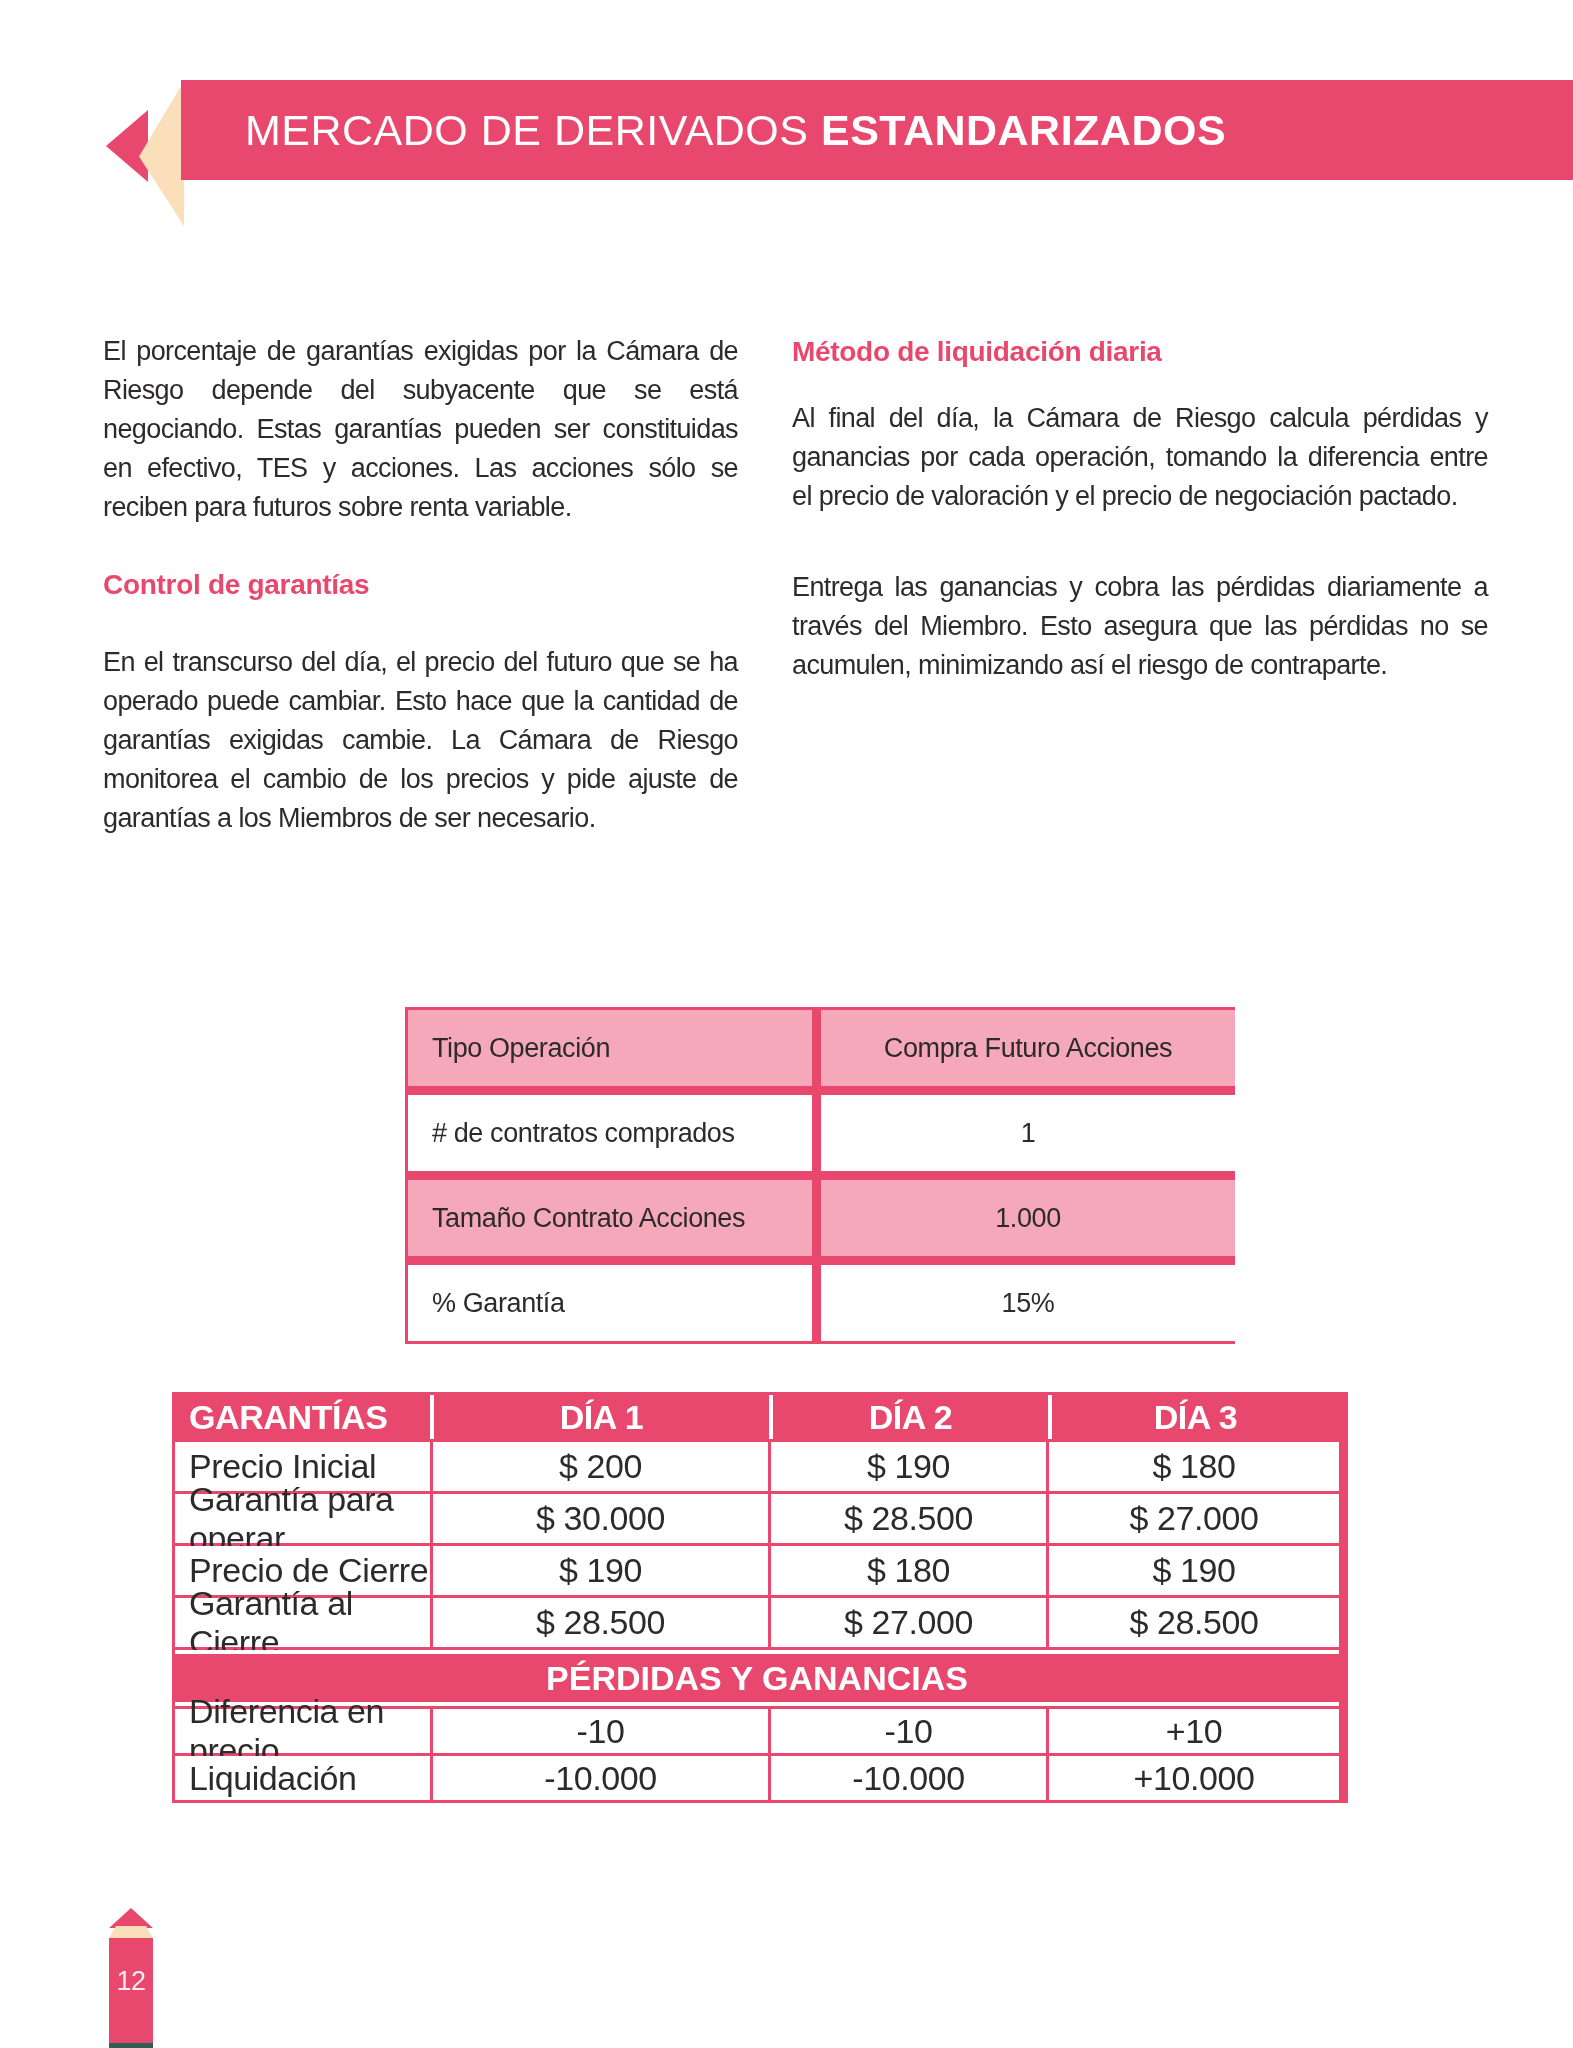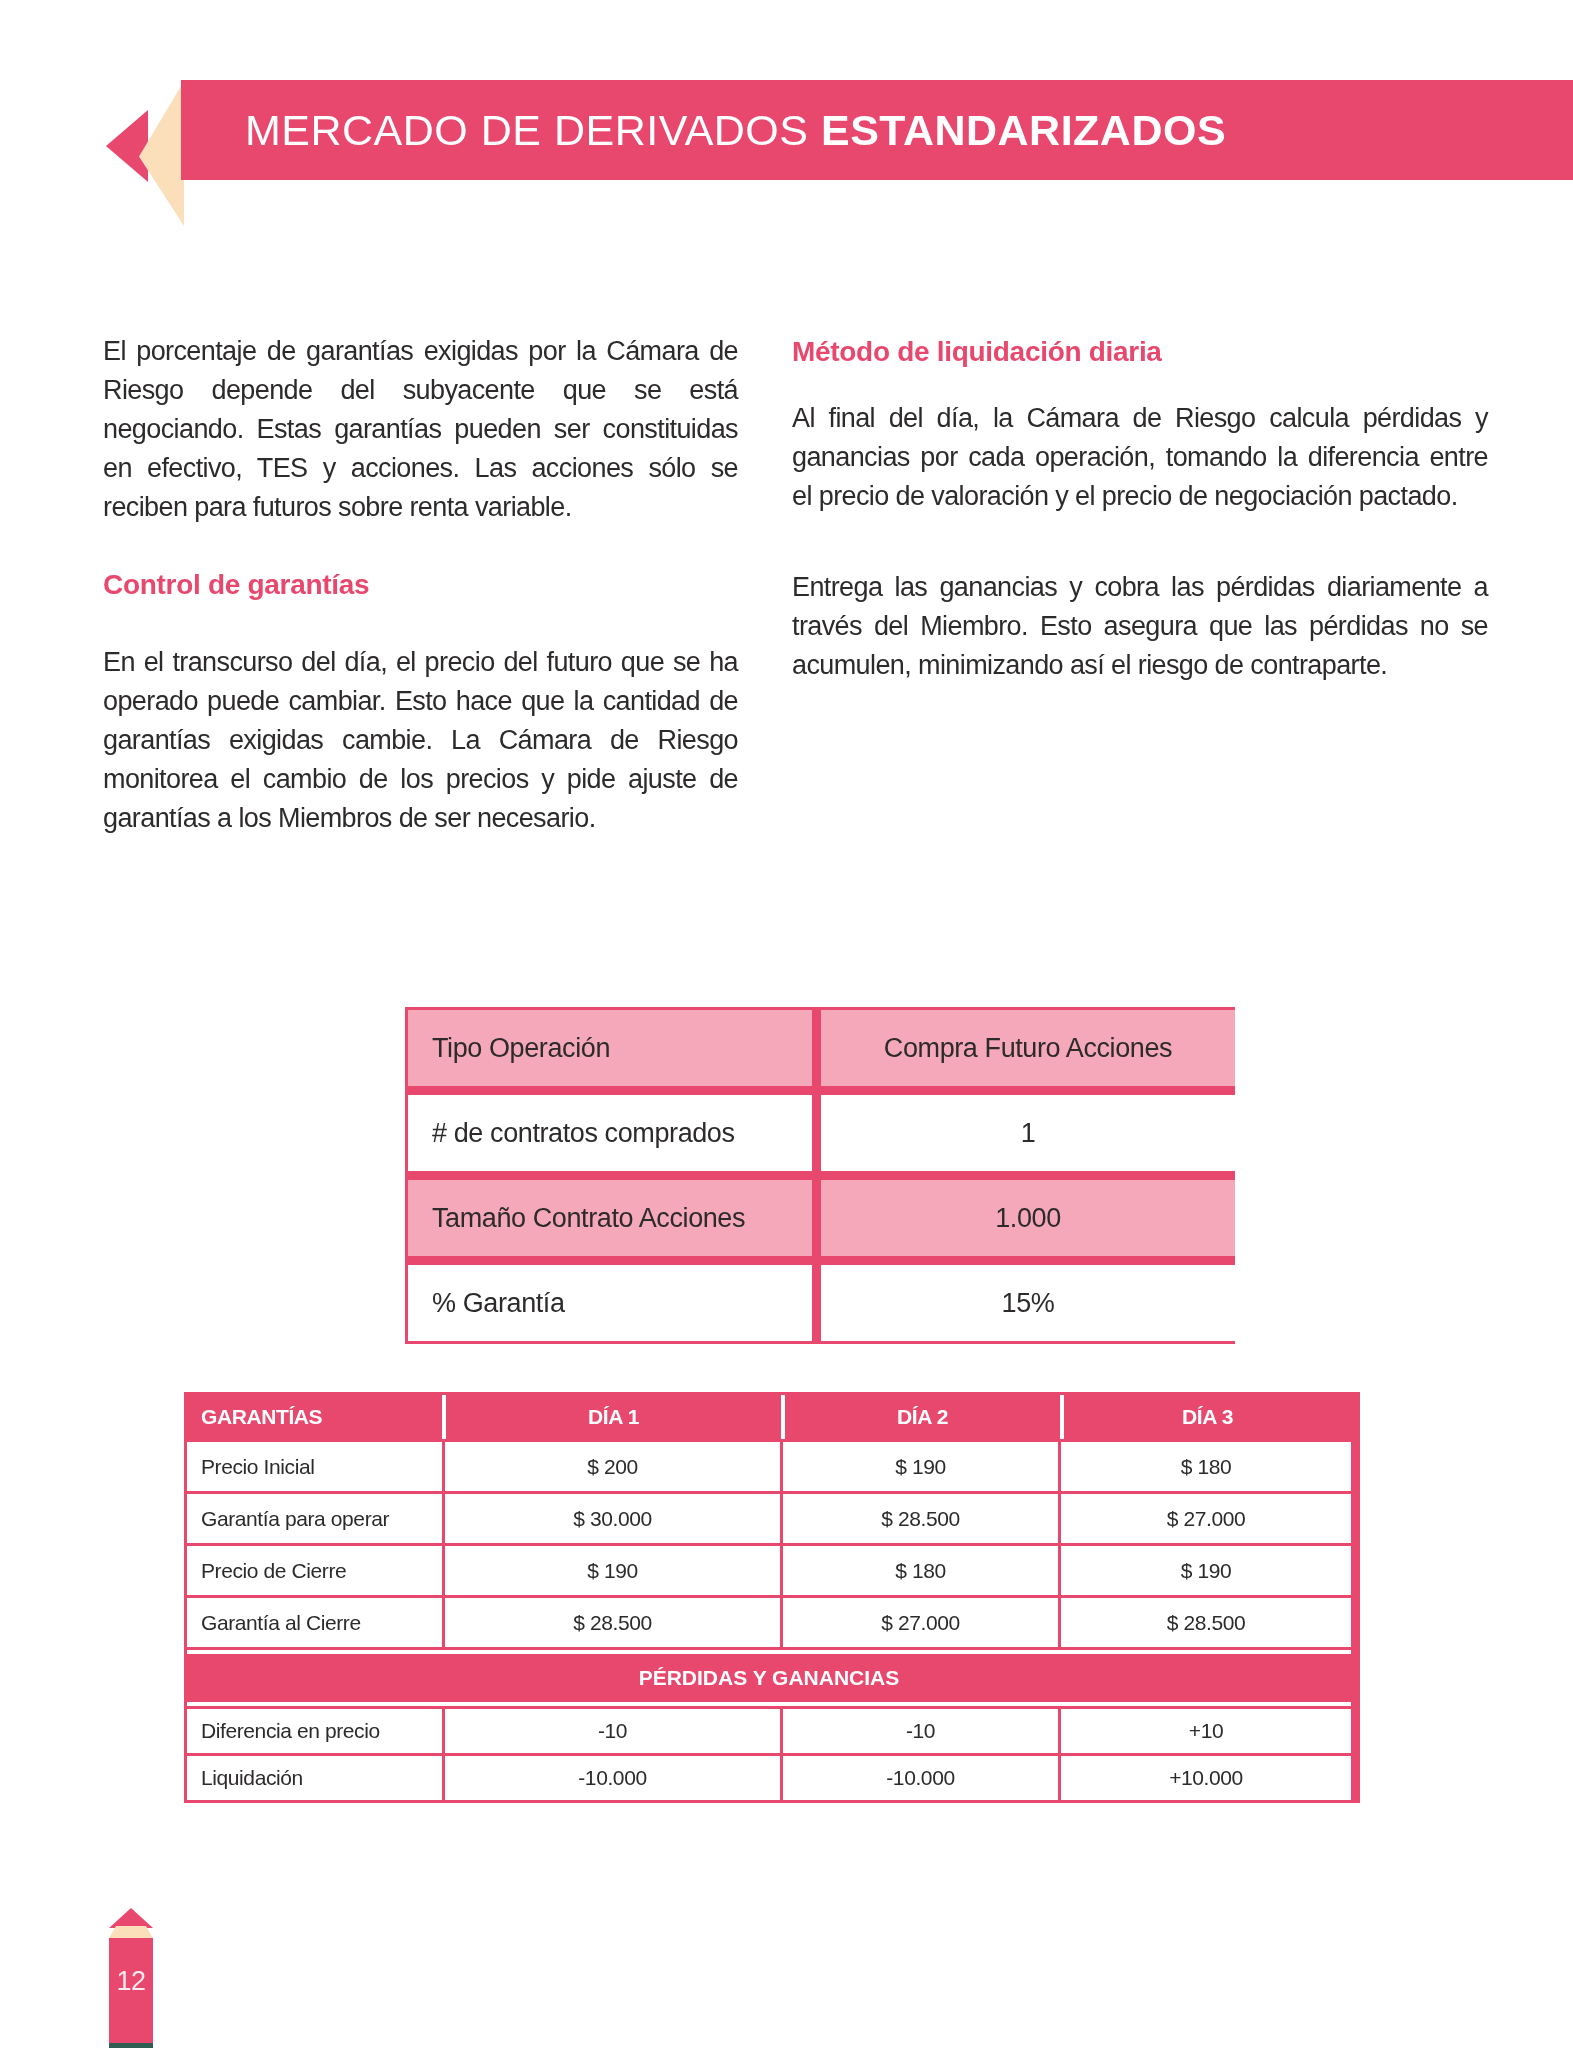--- a/index.html
+++ b/index.html
@@ -60,24 +60,24 @@
     display:grid;grid-template-columns:404px 414px;grid-auto-rows:76px;
     gap:9px;background:var(--crimson);border:3px solid var(--crimson);
     font-size:27px;letter-spacing:-0.4px;margin-left:32px;
   }
   .op-cell{background:#ffffff;display:flex;align-items:center;}
   .op-cell.shaded{background:var(--light-pink);}
   .op-cell.label{justify-content:flex-start;padding-left:24px;}
   .op-cell.value{justify-content:center;}
   
   .gar-table{
-    position:absolute;left:184px;top:1392px;width:1170px;
+    position:absolute;left:172px;top:1392px;width:1170px;
     display:grid;grid-template-columns:255px 335px 275px 290px;
     gap:3px;background:var(--crimson);border:3px solid var(--crimson);
-    font-size:21px;letter-spacing:-0.4px;
+    font-size:34px;letter-spacing:-0.4px;
   }
   .gar-header{
     grid-column:1/-1;display:grid;
     grid-template-columns:255px 335px 275px 1fr;gap:4px;background:#ffffff;
   }
   .gar-th{
     background:var(--crimson);color:#ffffff;font-weight:bold;height:44px;
     display:flex;align-items:center;justify-content:center;
   }
   .gar-th.first{justify-content:flex-start;padding-left:14px;}

